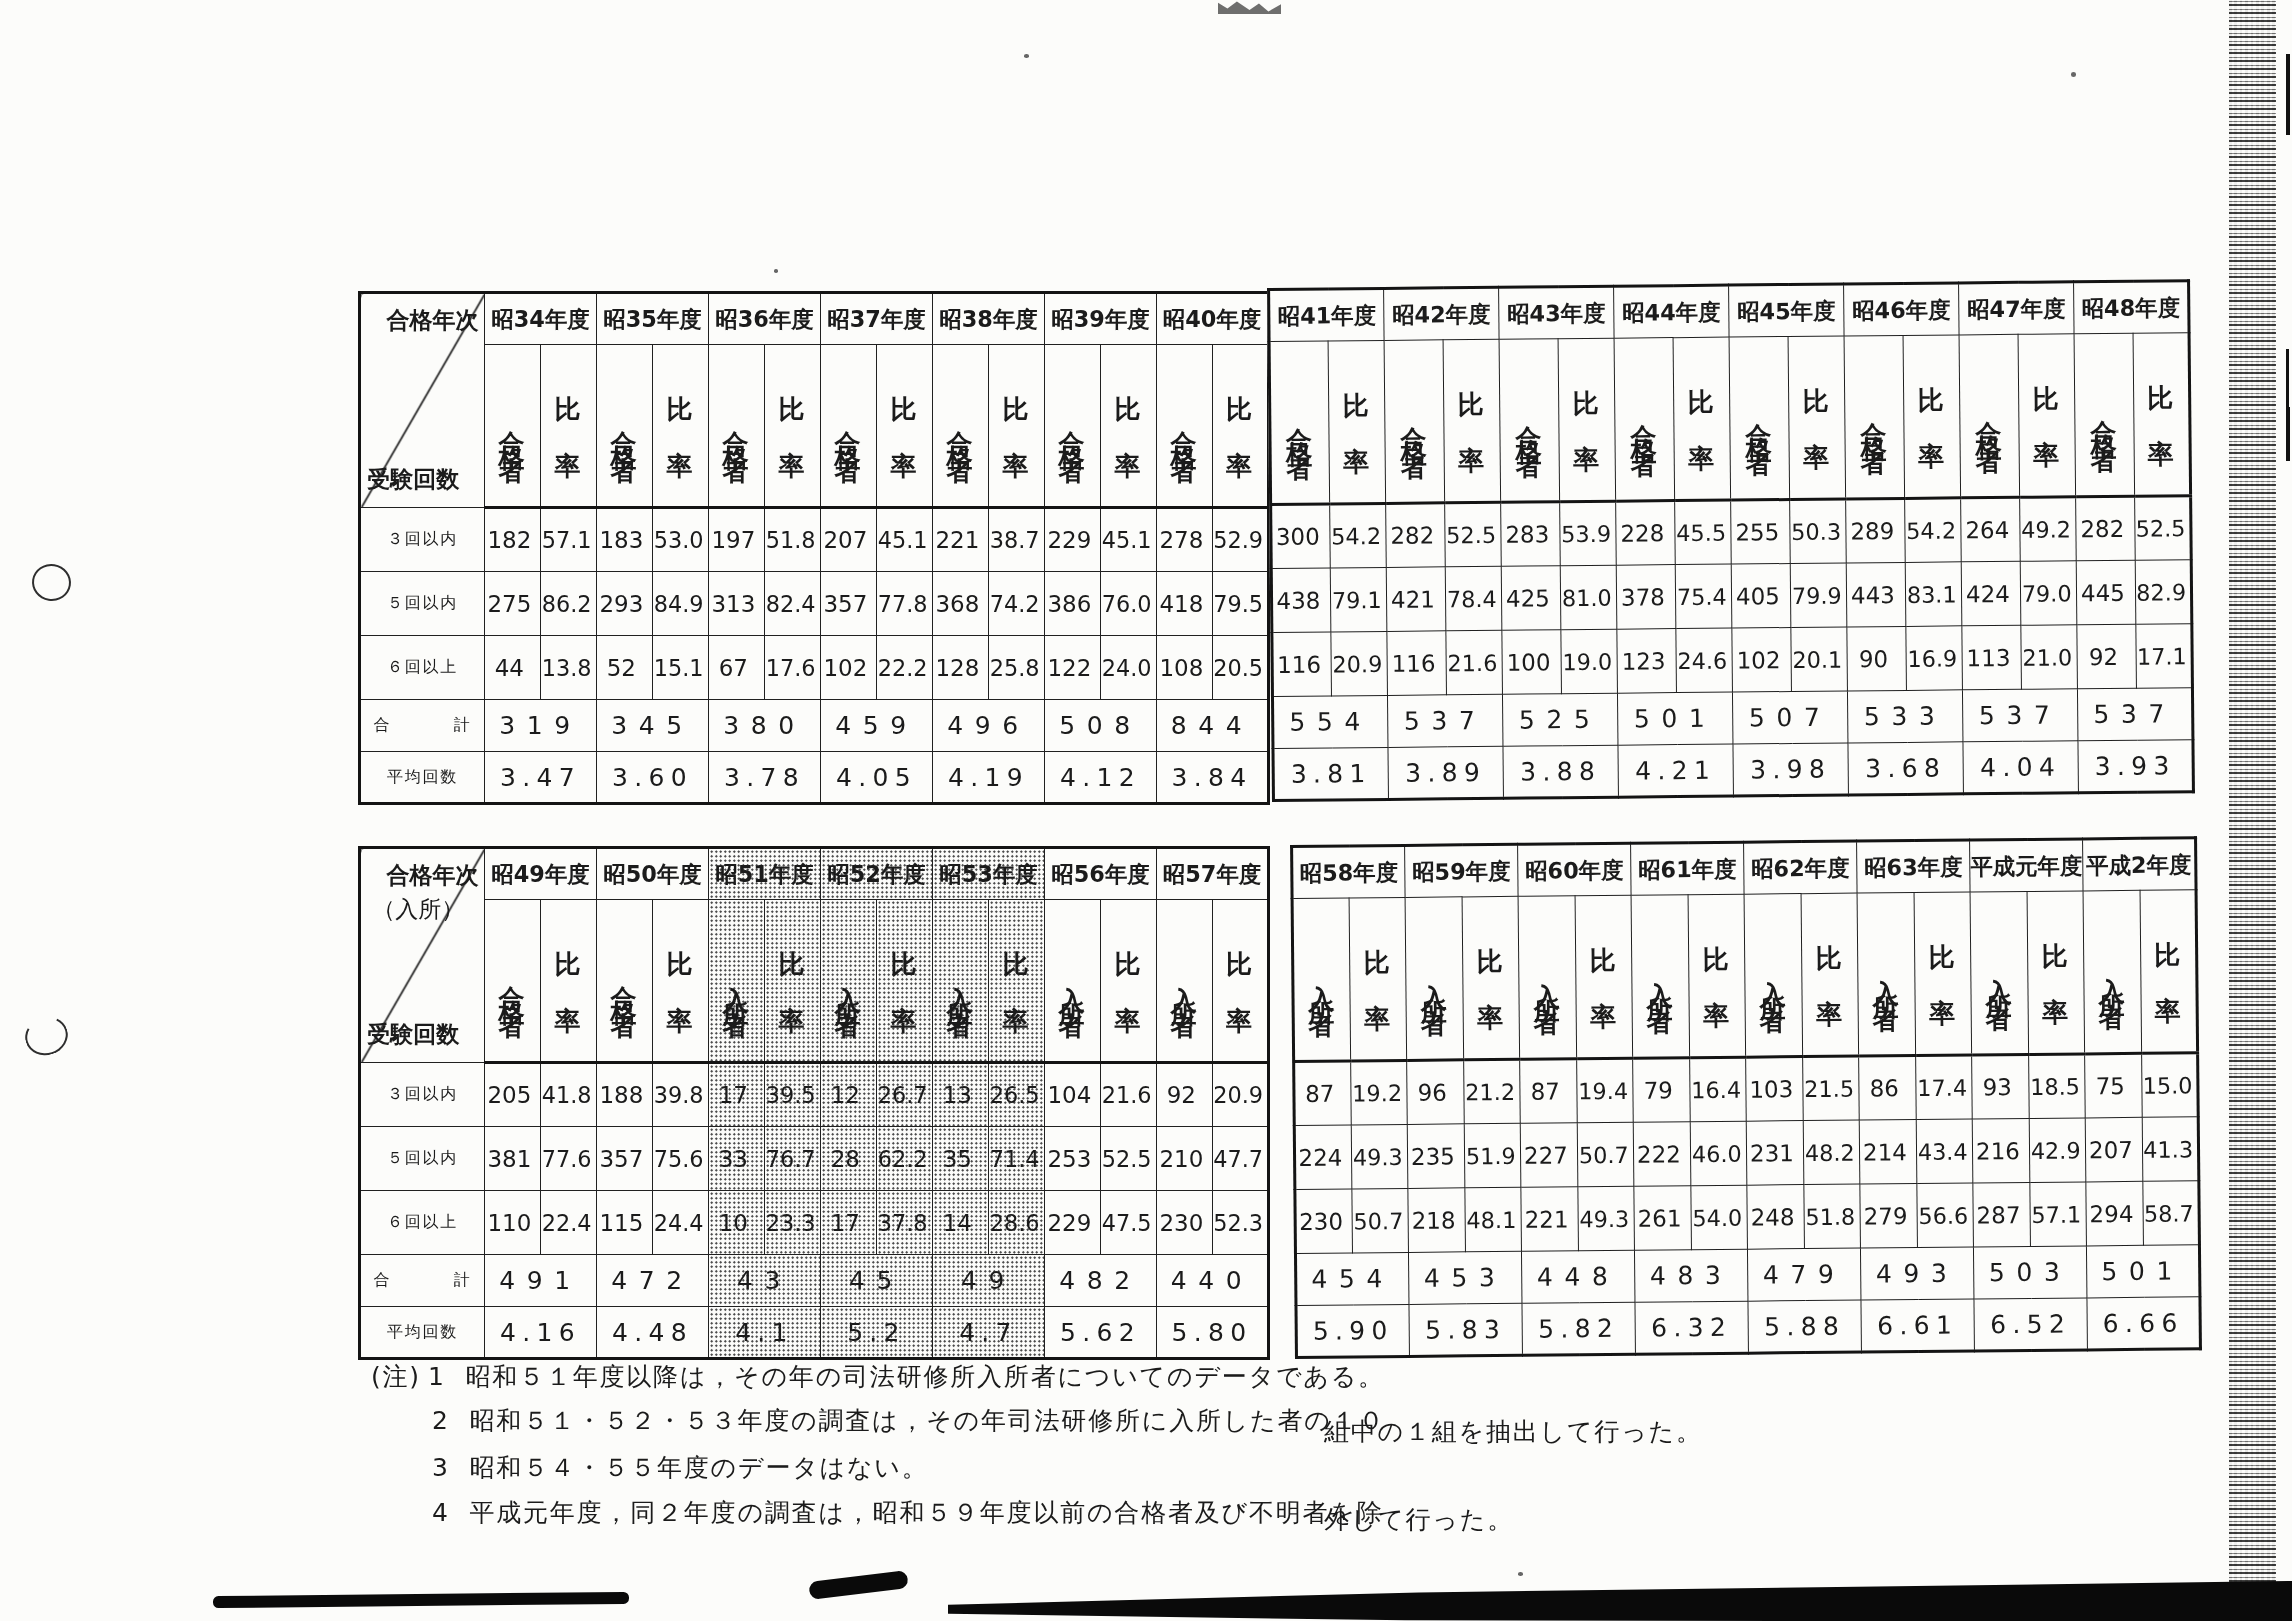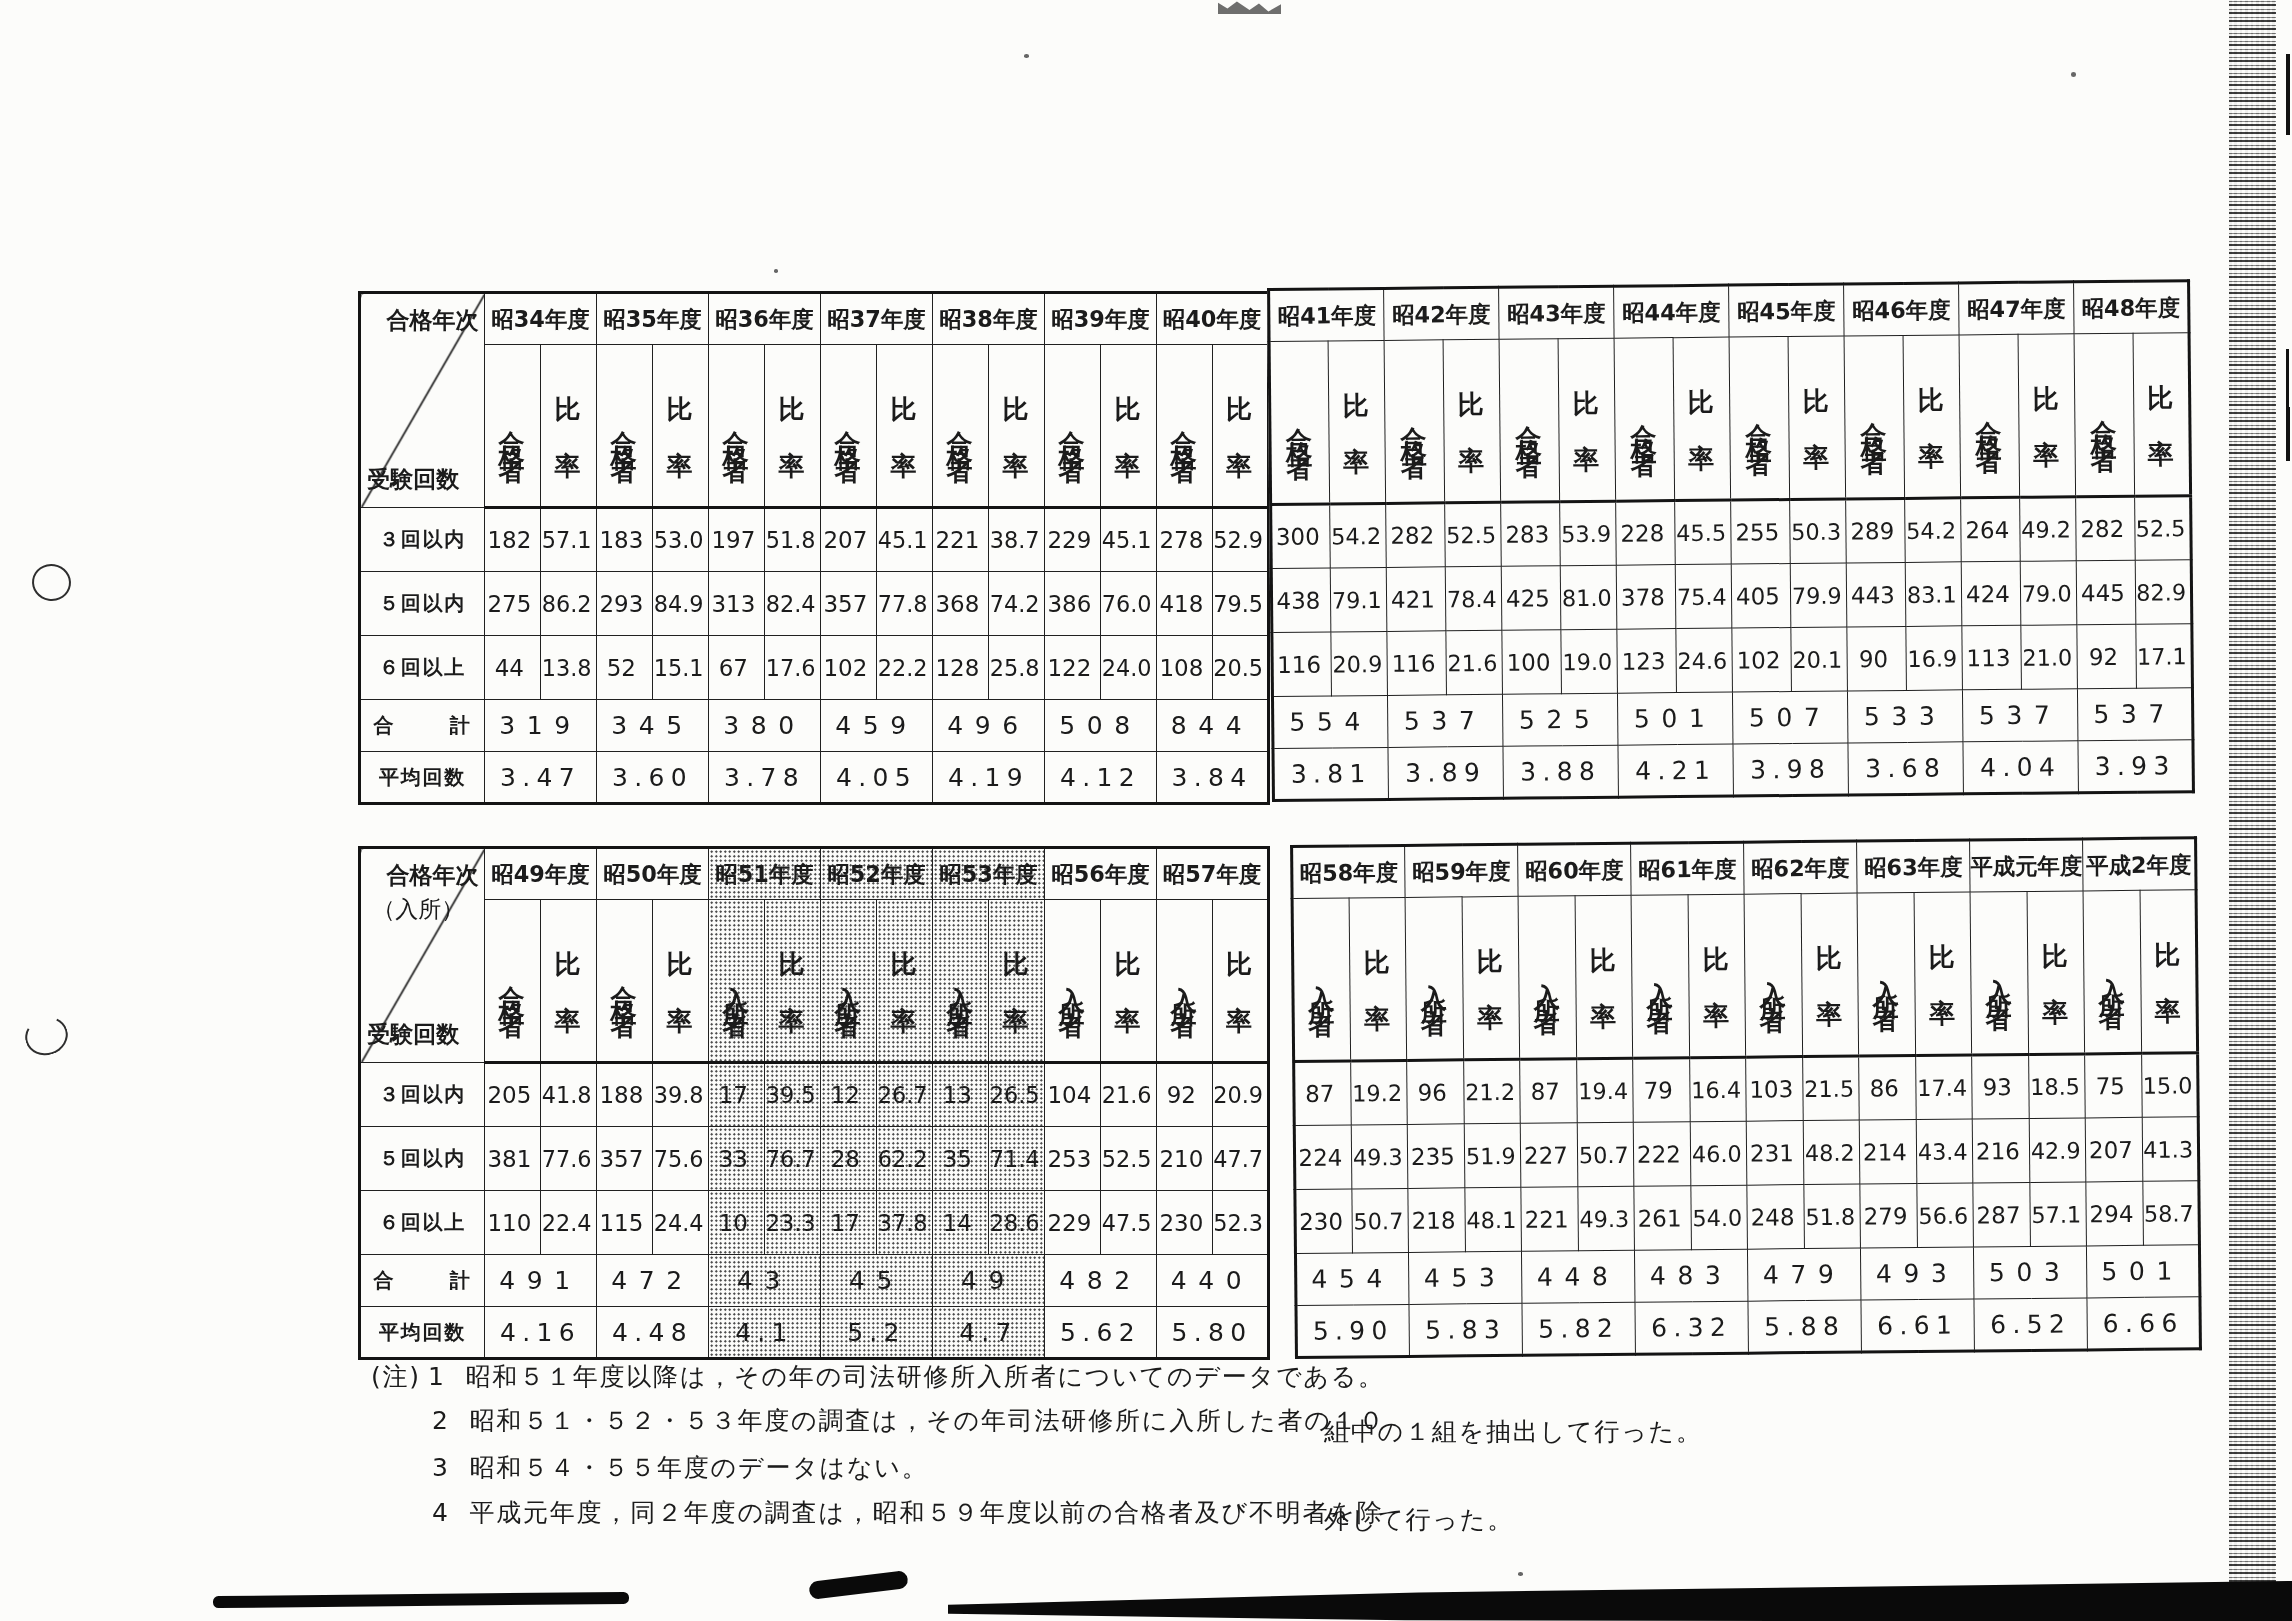--- a/index.html
+++ b/index.html
@@ -35,21 +35,21 @@
   tr.rowAvg  { height:52px; }
   tr.rowSub td { border-bottom:3.1px solid #141414; }
 
   td.yhead { font-size:22.4px; font-weight:600; letter-spacing:0px; }
   td.vhead {
     writing-mode:vertical-rl; text-orientation:upright;
     font-size:26px; font-weight:600;
     letter-spacing:0.52em; padding-top:9px;
   }
   td.vrate { letter-spacing:2.1em; }
-  td.rlabel { font-size:20px; font-weight:700; letter-spacing:1.8px; }
+  td.rlabel { font-size:16px; font-weight:400; letter-spacing:1.8px; }
   td.tlabel { text-align:justify; text-align-last:justify; padding:0 12.5px; }
   td.num  { font-size:23px; text-align:right; padding-right:6.3px; }
   td.rate { font-size:22.4px; text-align:right; padding-right:3.6px; }
   td.tot  { font-size:25px; letter-spacing:11.6px; font-weight:500; }
   td.avg  { font-size:25px; letter-spacing:6.3px; font-weight:500; }
 
   
   td.shade {
     background-image:radial-gradient(#3c3c3c 1px, transparent 1.1px);
     background-size:4.5px 4.5px;

